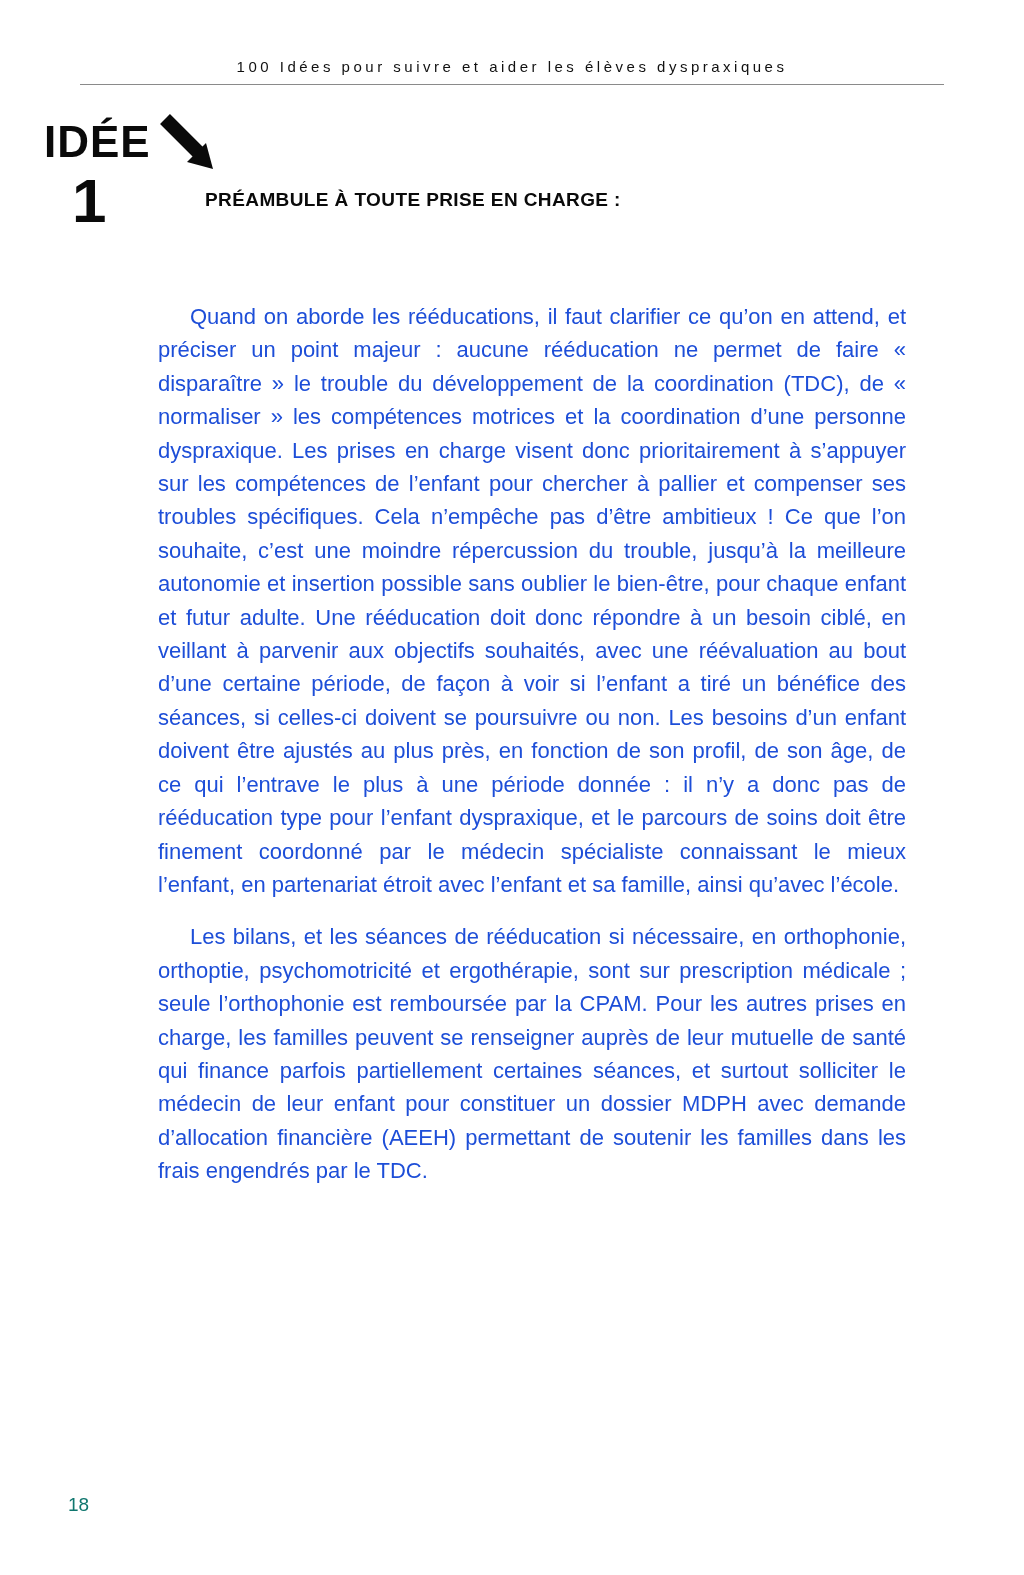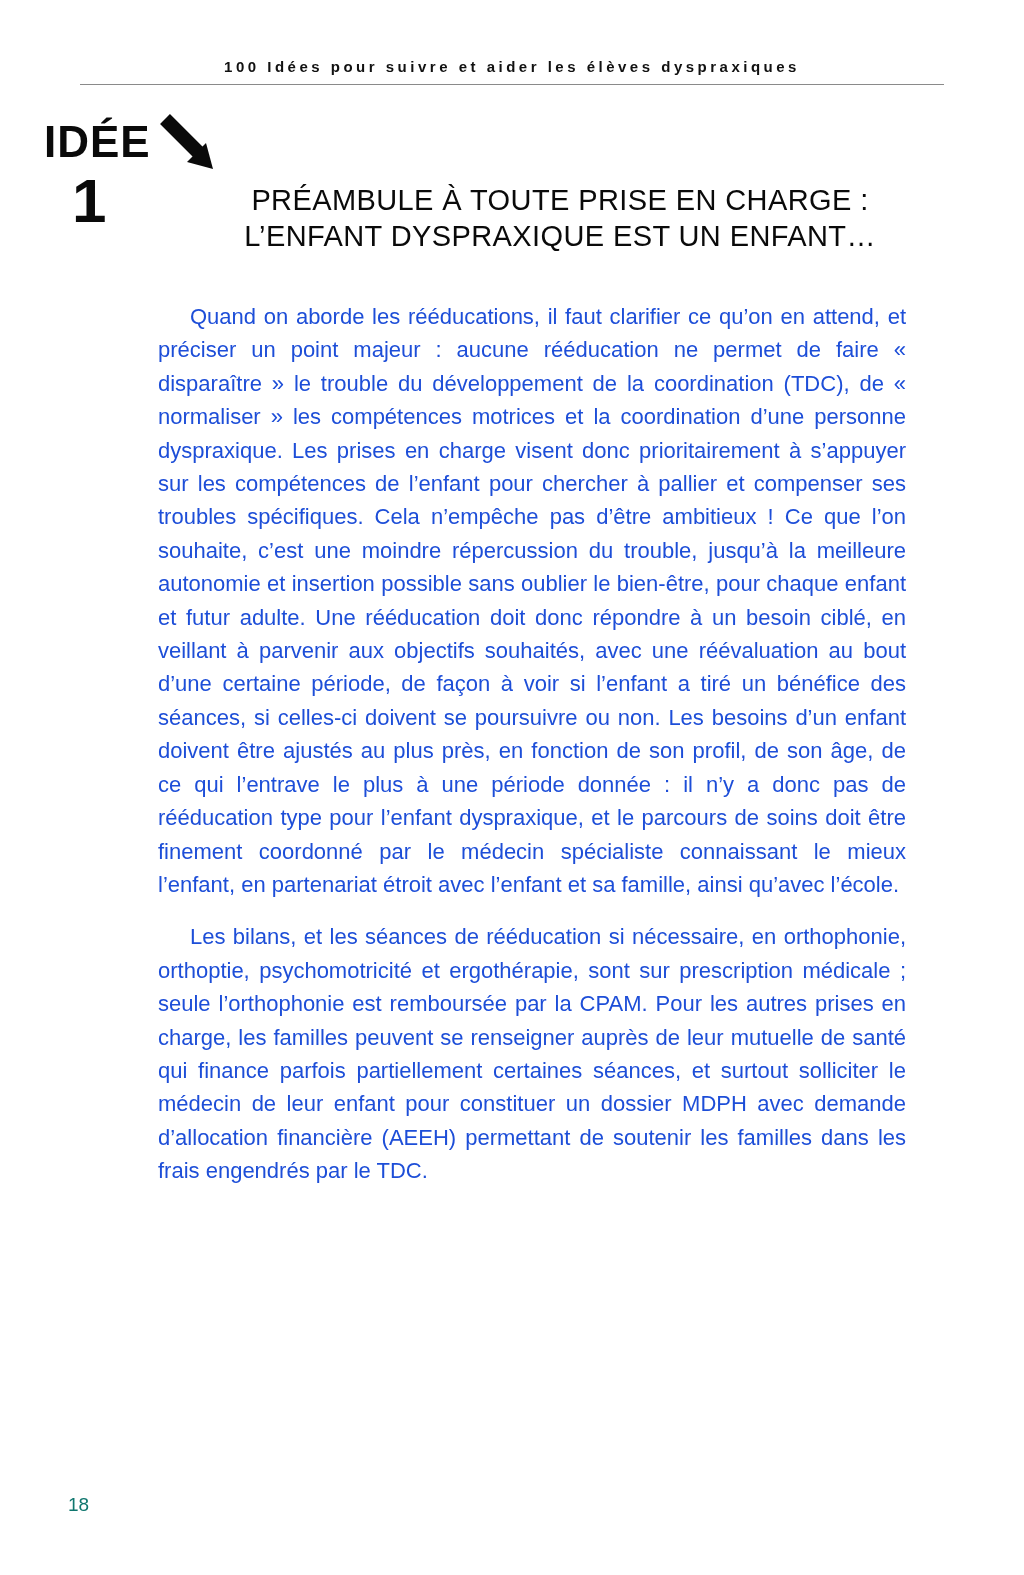--- a/index.html
+++ b/index.html
@@ -17,21 +17,21 @@
     font-family: "Liberation Sans", sans-serif;
     overflow: hidden;
   }
   .running-head {
     position: absolute;
     top: 58px;
     left: 0;
     width: 100%;
     text-align: center;
     font-size: 15px;
-    font-weight: bold;
+    font-weight: normal;
     letter-spacing: 3.5px;
     color: #111;
   }
   .head-rule {
     position: absolute;
     top: 84px;
     left: 80px;
     width: 864px;
     border: none;
     border-top: 1.5px solid #8a8a8a;
@@ -60,26 +60,25 @@
     font-weight: bold;
     line-height: 1;
     margin-top: 6px;
     margin-left: 28px;
   }
   .chapter-title {
     position: absolute;
     left: 205px;
     top: 182px;
     width: 710px;
-    font-size: 29px;
-    font-weight: normal;
+    font-size: 19px;
+    font-weight: bold;
     line-height: 36px;
     letter-spacing: 0.4px;
     color: #0a0a0a;
-    text-align: center;
   }
   .body-text {
     position: absolute;
     left: 158px;
     top: 300px;
     width: 748px;
     font-size: 22px;
     line-height: 33.4px;
     text-align: justify;
     color: #1d4ed8;
@@ -114,21 +113,20 @@
       <svg width="62" height="62" viewBox="0 0 62 62" aria-hidden="true">
         <line x1="9" y1="7" x2="42" y2="40" stroke="#0a0a0a" stroke-width="14"></line>
         <polygon points="57,57 50,31 31,50" fill="#0a0a0a"></polygon>
       </svg>
     </span>
     <div class="idea-number">1</div>
   </div>
 
   <div class="chapter-title">
     <div>PRÉAMBULE À TOUTE PRISE EN CHARGE :</div>
-    <div>L’ENFANT DYSPRAXIQUE EST UN ENFANT…</div>
   </div>
 
   <div class="body-text">
     <p>Quand on aborde les rééducations, il faut clarifier ce qu’on en attend, et préciser un point majeur : aucune rééducation ne permet de faire « disparaître » le trouble du développement de la coordination (TDC), de « normaliser » les compétences motrices et la coordination d’une personne dyspraxique. Les prises en charge visent donc prioritairement à s’appuyer sur les compétences de l’enfant pour chercher à pallier et compenser ses troubles spécifiques. Cela n’empêche pas d’être ambitieux ! Ce que l’on souhaite, c’est une moindre répercussion du trouble, jusqu’à la meilleure autonomie et insertion possible sans oublier le bien-être, pour chaque enfant et futur adulte. Une rééducation doit donc répondre à un besoin ciblé, en veillant à parvenir aux objectifs souhaités, avec une réévaluation au bout d’une certaine période, de façon à voir si l’enfant a tiré un bénéfice des séances, si celles-ci doivent se poursuivre ou non. Les besoins d’un enfant doivent être ajustés au plus près, en fonction de son profil, de son âge, de ce qui l’entrave le plus à une période donnée : il n’y a donc pas de rééducation type pour l’enfant dyspraxique, et le parcours de soins doit être finement coordonné par le médecin spécialiste connaissant le mieux l’enfant, en partenariat étroit avec l’enfant et sa famille, ainsi qu’avec l’école.</p>
     <p>Les bilans, et les séances de rééducation si nécessaire, en orthophonie, orthoptie, psychomotricité et ergothérapie, sont sur prescription médicale ; seule l’orthophonie est remboursée par la CPAM. Pour les autres prises en charge, les familles peuvent se renseigner auprès de leur mutuelle de santé qui finance parfois partiellement certaines séances, et surtout solliciter le médecin de leur enfant pour constituer un dossier MDPH avec demande d’allocation financière (AEEH) permettant de soutenir les familles dans les frais engendrés par le TDC.</p>
   </div>
 
   <div class="page-number">18</div>
 
 </div>

